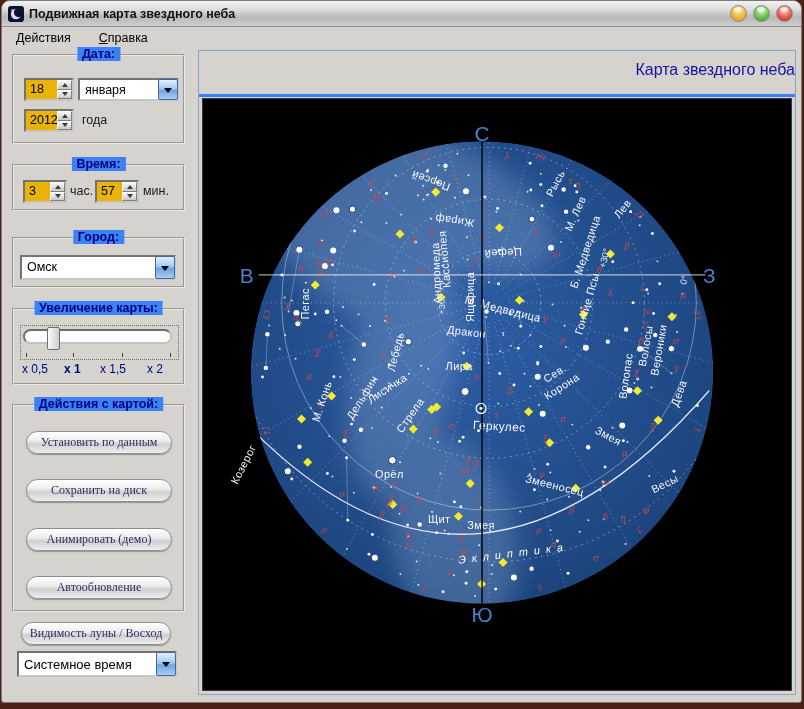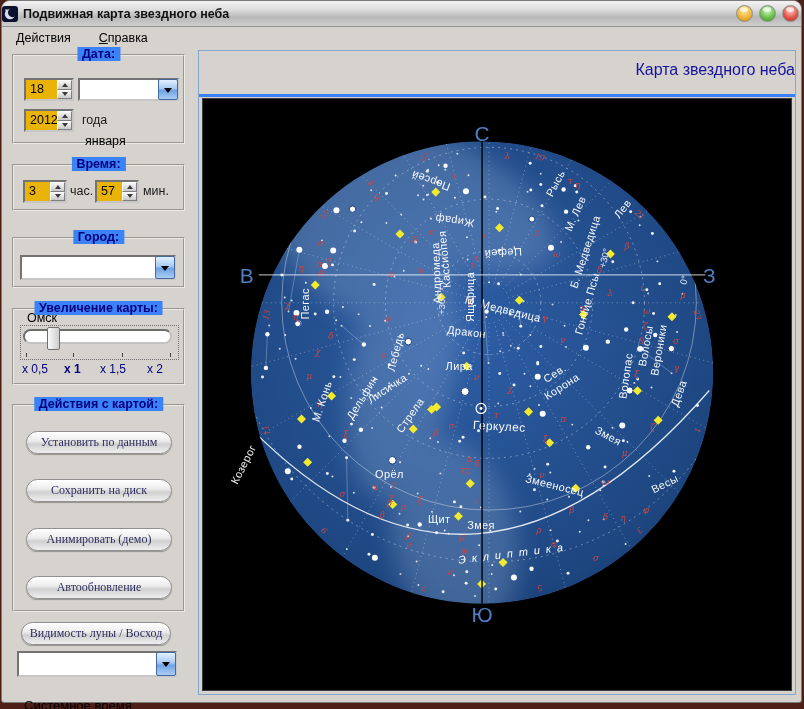--- a/index.html
+++ b/index.html
@@ -1,21 +1,21 @@
 <!DOCTYPE html>
 <html><head>
 <meta charset="utf-8">
 <style>
   html,body{margin:0;padding:0;}
   body{width:804px;height:709px;background:#4e1f17;position:relative;overflow:hidden;
        font-family:"Liberation Sans",sans-serif;-webkit-font-smoothing:antialiased;}
   .window{position:absolute;left:1px;top:0;width:801px;height:703px;background:#d6d3ce;
           border:1px solid #7a7a7a;border-radius:9px 9px 3px 3px;box-sizing:border-box;}
   
-  .titlebar{height:25px;border-radius:8px 8px 0 0;display:flex;align-items:center;padding:0 0;
+  .titlebar{height:25px;border-radius:8px 8px 0 0;display:flex;align-items:center;padding:0 6px;
             background:linear-gradient(180deg,#f2f2f2 0%,#dcdcdc 35%,#b8b8b8 65%,#cfcfcf 100%);
             border-bottom:1px solid #8f8f8f;}
   .title-text{font-size:12.5px;font-weight:bold;color:#111;margin-left:5px;}
   .win-btns{margin-left:auto;display:flex;gap:6px;margin-right:2px;}
   .win-btn{width:15px;height:15px;border-radius:50%;border:1px solid #8e8e8e;position:relative;cursor:default;}
   .win-btn::after{content:"";position:absolute;left:3px;top:1px;width:8px;height:5px;border-radius:50%;
                   background:rgba(255,255,255,.65);}
   .wb-min{background:radial-gradient(circle at 50% 30%,#ffe9a8,#f0b63c 55%,#c98a12);}
   .wb-max{background:radial-gradient(circle at 50% 30%,#d6f7c4,#6cc24f 55%,#3c8f28);}
   .wb-close{background:radial-gradient(circle at 50% 30%,#ffd0c9,#e2574a 55%,#b03126);}
@@ -37,21 +37,21 @@
   
   .spin{position:absolute;height:23px;display:flex;background:#eab308;border:2px inset #c7c7c7;box-sizing:border-box;}
   .spin-val{flex:1;font-size:12.5px;color:#000;padding:2px 0 0 4px;overflow:hidden;}
   .spin-btns{width:15px;display:flex;flex-direction:column;}
   .spin-b{flex:1;background:linear-gradient(180deg,#f6f6f6,#c9c9c9);border:1px solid #fdfdfd;
           border-right-color:#7f7f7f;border-bottom-color:#7f7f7f;display:flex;align-items:center;justify-content:center;}
   .tri-up{width:0;height:0;border-left:3px solid transparent;border-right:3px solid transparent;border-bottom:4px solid #3a3a3a;}
   .tri-down{width:0;height:0;border-left:3px solid transparent;border-right:3px solid transparent;border-top:4px solid #3a3a3a;}
   
   .xpsel{position:absolute;background:#fff;border:2px inset #c7c7c7;box-sizing:border-box;}
-  .xpsel .val{font-size:12.5px;color:#000;padding:13px 20px 0 5px;white-space:nowrap;overflow:hidden;margin-top:41px;}
+  .xpsel .val{font-size:12.5px;color:#000;padding:3px 20px 0 5px;white-space:nowrap;overflow:hidden;}
   .dd-btn{position:absolute;right:-1px;top:-1px;bottom:-1px;width:18px;
           background:linear-gradient(180deg,#e2f1ff 0%,#a6c9f2 45%,#6fa3e4 55%,#aacdf3 100%);
           border:1px solid #44699f;border-radius:2px;display:flex;align-items:center;justify-content:center;}
   .dd-tri{width:0;height:0;border:4px solid transparent;border-top:5px solid #000;margin-top:5px;}
   
   .slider-focus{position:absolute;left:6px;top:15px;width:157px;height:33px;border:1px dotted #6f6f6f;}
   .slider-track{position:absolute;left:2px;top:3px;width:149px;height:15px;background:#fff;
                 border:2px inset #c2c2c2;border-radius:8px;box-sizing:border-box;}
   .slider-thumb{position:absolute;top:-4px;width:11px;height:21px;background:linear-gradient(90deg,#fafafa,#cdcdcd);
                 border:1px solid #6f6f6f;border-radius:2px;}

